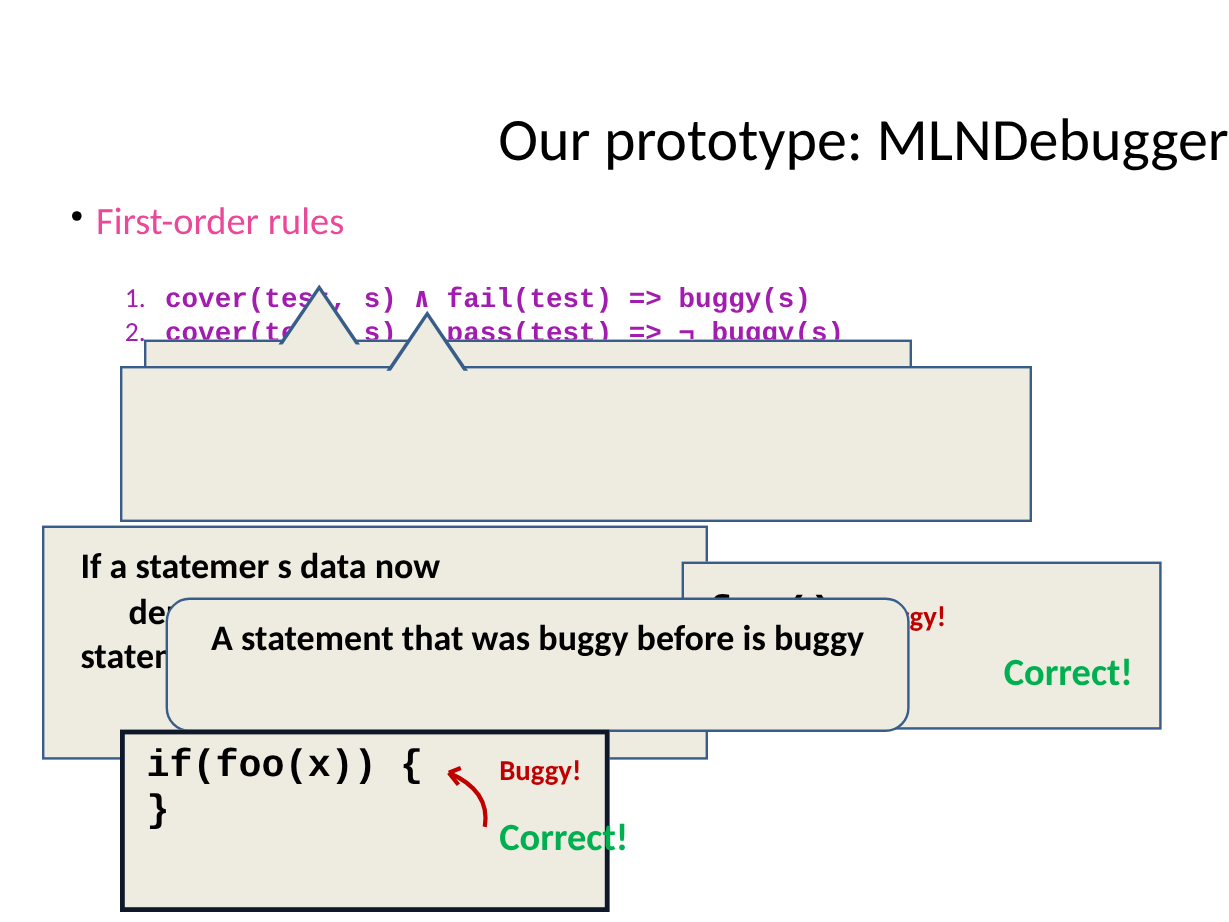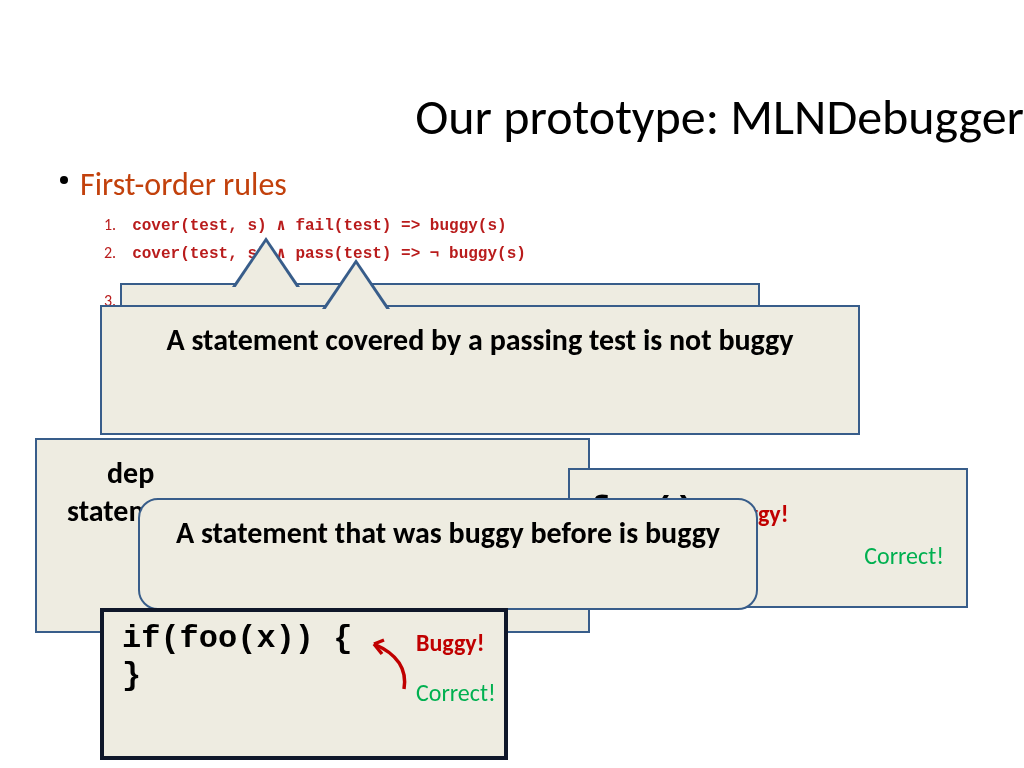--- a/index.html
+++ b/index.html
@@ -8,31 +8,32 @@
     background: #fff;
     font-family: Calibri, "Segoe UI", Arial, sans-serif;
     position: relative; overflow: hidden;
   }
   .title {
     font-size: 50px; text-align: right;
     padding-top: 55px; font-weight: 400; color: #000; margin-top: 31px;
   }
   .bullet-line {
     position: absolute; left: 80px; top: 165px;
-    font-size: 32px; color: #c2410c;
+    font-size: 32px; color: #ec4899;
   }
   .bullet-dot {
     position: absolute; left: 60px; top: 176px;
     width: 8px; height: 8px; background: #000; border-radius: 50%;
   }
   .rule {
     position: absolute; left: 104px;
-    font-size: 16px; color: #b91c1c;
+    font-size: 23px; color: #a21caf;
     font-family: "Courier New", monospace; font-weight: bold;
     white-space: pre;
+    margin-top: 20px;
   }
   .rule .num {
     font-family: Calibri, Arial, sans-serif; font-weight: normal;
     margin-right: 16px;
   }
   .r1 { top: 215px; }
   .r2 { top: 243px; }
   .r3 { top: 291px; }
   .r4 { top: 329px; }
 
@@ -59,21 +60,21 @@
     border-bottom: 46px solid #eeece1;
   }
 
   
   .c-dataflow { left: 35px; top: 438px; width: 555px; height: 195px; z-index: 2; }
   
   .c-rightfrag { left: 568px; top: 468px; width: 400px; height: 140px; z-index: 2; font-family: "Courier New", monospace; text-align: left; padding: 20px 18px; }
   .c-rightfrag .line1 { font-size: 36px; font-weight: bold; }
   .c-rightfrag .line2 { font-size: 36px; font-weight: bold; }
   .buggy-text { color: #c00000; font-size: 24px; font-weight: bold; font-family: Calibri, Arial; }
-  .correct-text { color: #00b050; font-size: 24px; font-weight: normal; font-family: Calibri, Arial; }
+  .correct-text { color: #00b050; font-size: 32px; font-weight: bold; font-family: Calibri, Arial; }
 
   
   .c-passing { left: 100px; top: 305px; width: 760px; height: 130px; z-index: 6; }
   .c-passing .pointer-up-border { left: 220px; top: -48px; }
   .c-passing .pointer-up-fill { left: 223px; top: -43px; }
 
   
   .c-wasbuggy { left: 138px; top: 498px; width: 620px; height: 112px; z-index: 5; border-radius: 20px; }
 
   
@@ -114,40 +115,40 @@
 <div class="rule r3"><span class="num">3.</span><span>co                                          gy(s2)</span></div>
 <div class="rule r4"><span class="num">4.</span><span>dat                                         s2)</span></div>
 
 <div class="callout c-stub">
   <div class="pointer pointer-up-border"></div>
   <div class="pointer pointer-up-fill"></div>
 </div>
 
 <div class="callout c-dataflow">
   <div style="text-align:left; padding-left:10px;">
+    <div>If a statemer        s data now</div>
     <div style="padding-left:40px;">dep</div>
     <div>statem</div>
   </div>
 </div>
 
 <div class="callout c-rightfrag">
   <div style="white-space:nowrap;">
     <span class="line1">foo()</span>
     <span class="buggy-text" style="margin-left:6px;">Buggy!</span>
   </div>
   <div style="margin-top:6px; white-space:nowrap;">
     <span class="line2">y)</span>
     <span class="correct-text" style="position:absolute; right:22px;">Correct!</span>
   </div>
 </div>
 
 <div class="callout c-passing">
   <div class="pointer pointer-up-border"></div>
   <div class="pointer pointer-up-fill"></div>
-  <span>A statement covered by a passing test is not buggy</span>
 </div>
 
 <div class="callout c-wasbuggy">
   <span>A statement that was buggy before is buggy</span>
 </div>
 
 <div class="codebox">
   <div class="l1">if(foo(x)) {</div>
   <div class="l3">}</div>
   <span class="buggy-ann buggy-text">Buggy!</span>

